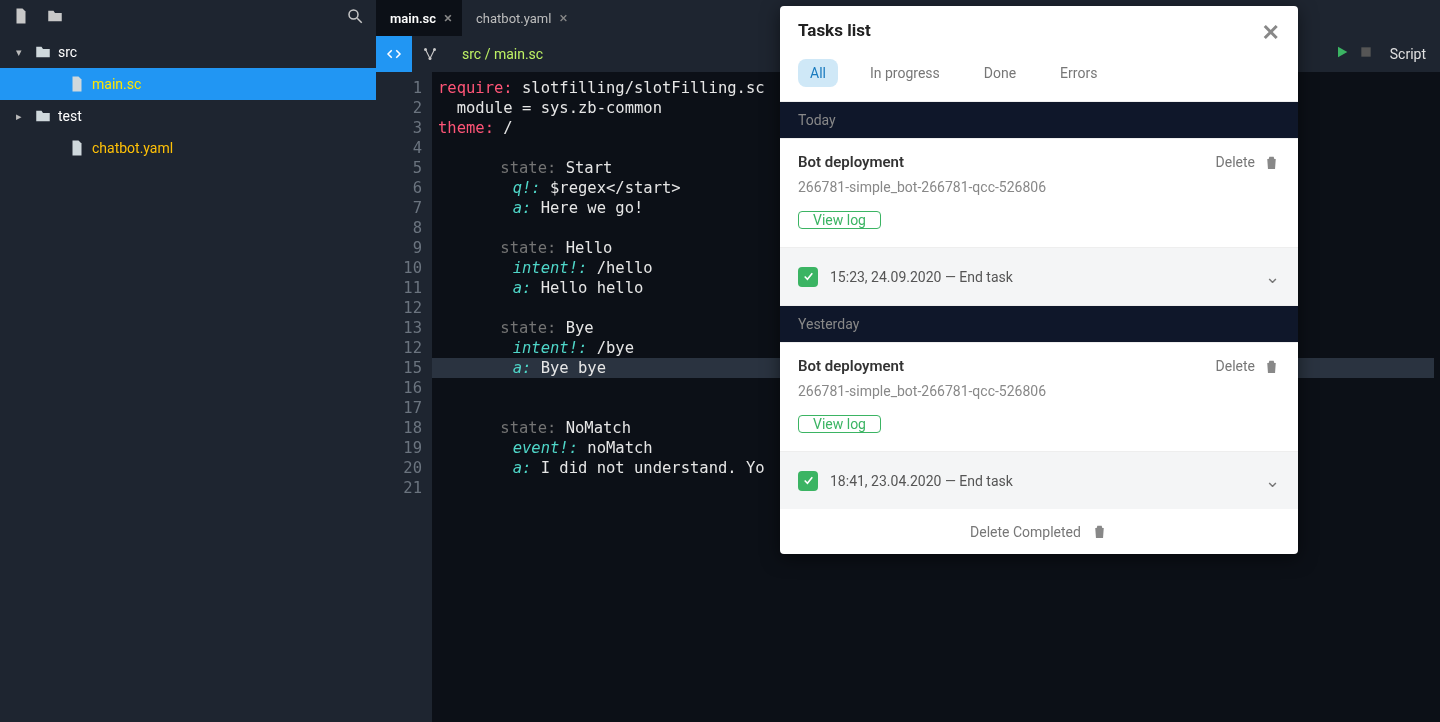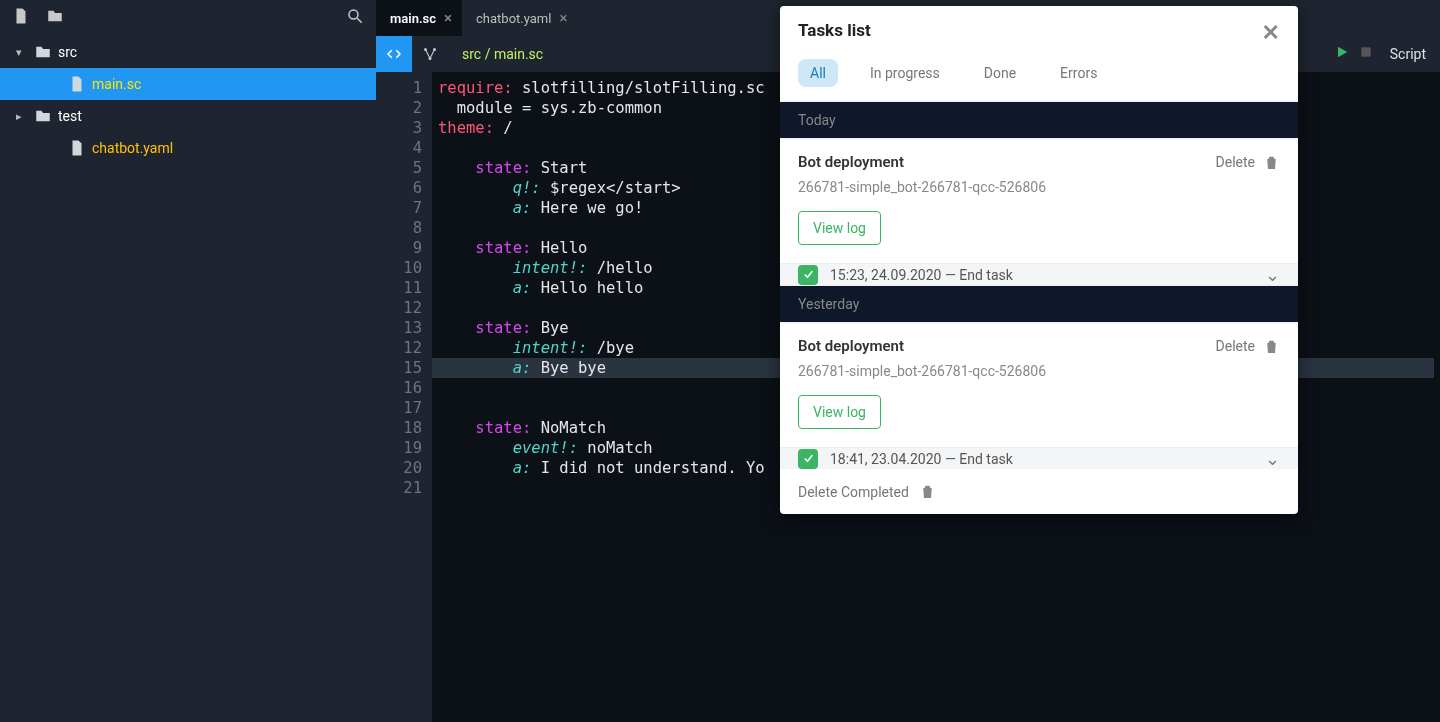--- a/index.html
+++ b/index.html
@@ -129,21 +129,21 @@
 .code {
   position:absolute;
   left:56px; top:0; right:0; bottom:0;
   padding:6px 0 0 6px;
   white-space:pre;
   color:#e6e6e6;
 }
 .code .line { height:20px; }
 .code .hl { background:#2a3340; display:block; margin-left:-6px; padding-left:6px; width:100%; }
 .kw-red { color:#ff5577; }
-.kw-orange { color:#d946ef; }
+.kw-orange { color:#737373;margin-left:25px; }
 .kw-teal { color:#4fd6c8; font-style:italic; }
 .txt { color:#e6e6e6; }
 
 .tasks-panel {
   position:absolute;
   left:780px; top:6px;
   width:518px;
   background:#fff;
   border-radius:4px;
   box-shadow:0 4px 18px rgba(0,0,0,0.5);
@@ -182,45 +182,45 @@
 .task-card-header { display:flex; justify-content:space-between; align-items:center; }
 .task-card-title { font-size:15px; font-weight:600; color:#333; }
 .task-delete { display:flex; gap:8px; color:#777; font-size:14px; cursor:pointer; }
 .task-sub { color:#888; font-size:14px; margin-top:8px; }
 .view-log-btn {
   display:inline-block;
   margin-top:16px;
   border:1px solid #3bb463;
   color:#3bb463;
   font-size:14px;
-  padding:8px 14px;
+  padding:0 14px;
   border-radius:4px;
   cursor:pointer;
   background:#fff;
 }
 .task-meta-row {
   background:#f4f5f6;
-  padding:0 18px;
+  padding:18px 18px;
   display:flex;
   align-items:center;
   justify-content:space-between;
   border-top:1px solid #eee;
 }
 .task-meta-left { display:flex; align-items:center; gap:12px; font-size:14px; color:#555; }
 .check-badge {
   width:20px; height:20px;
   background:#3bb463;
   border-radius:4px;
   display:flex; align-items:center; justify-content:center;
 }
 .check-badge svg { width:13px; height:13px; fill:#fff; }
 .chev-down { color:#777; font-size:18px; }
 .tasks-footer {
   display:flex;
-  justify-content:flex-start;
+  justify-content:center;
   align-items:center;
   padding:14px 18px;
   gap:10px;
   font-size:14px;
   color:#777;
 }
 .trash-i { width:17px; height:17px; fill:#888; }
 </style>
 </head>
 <body>

